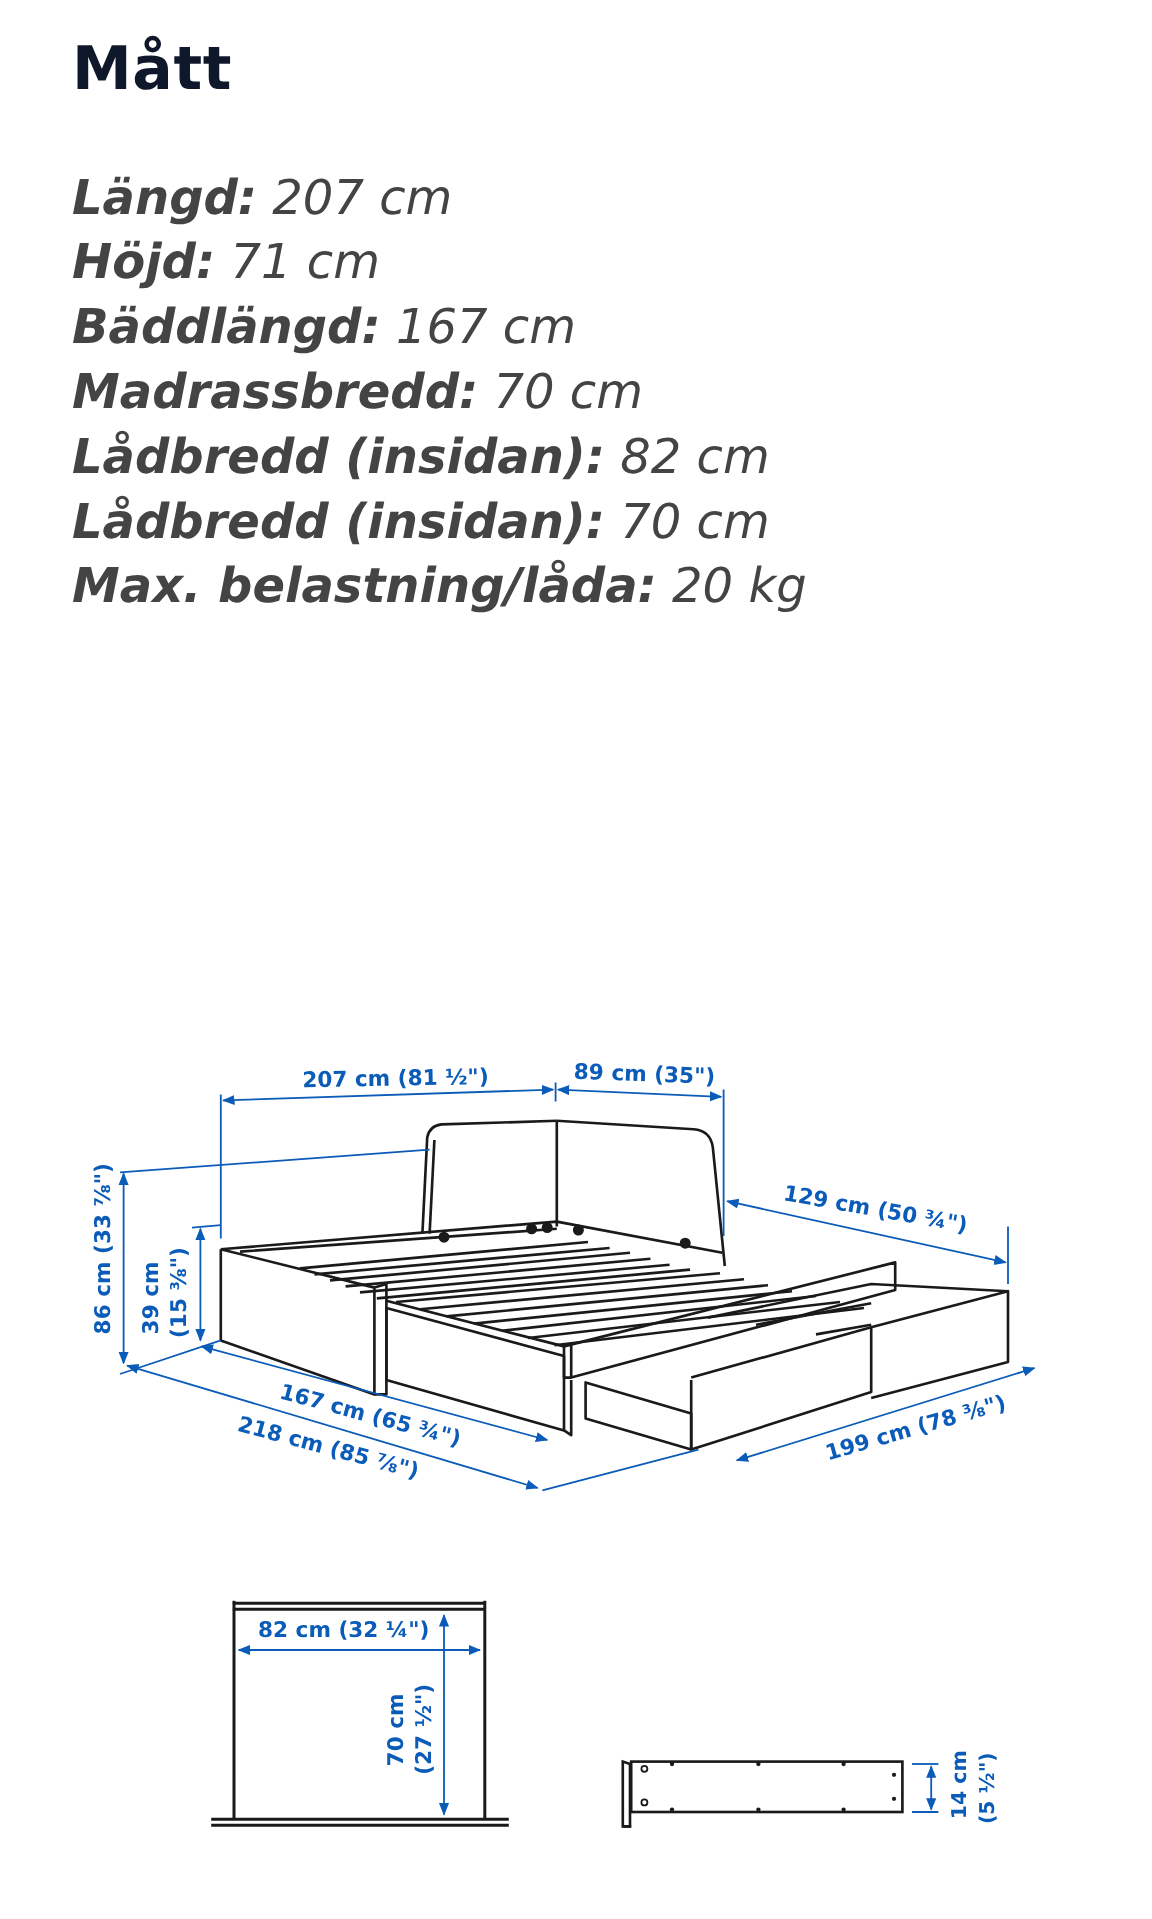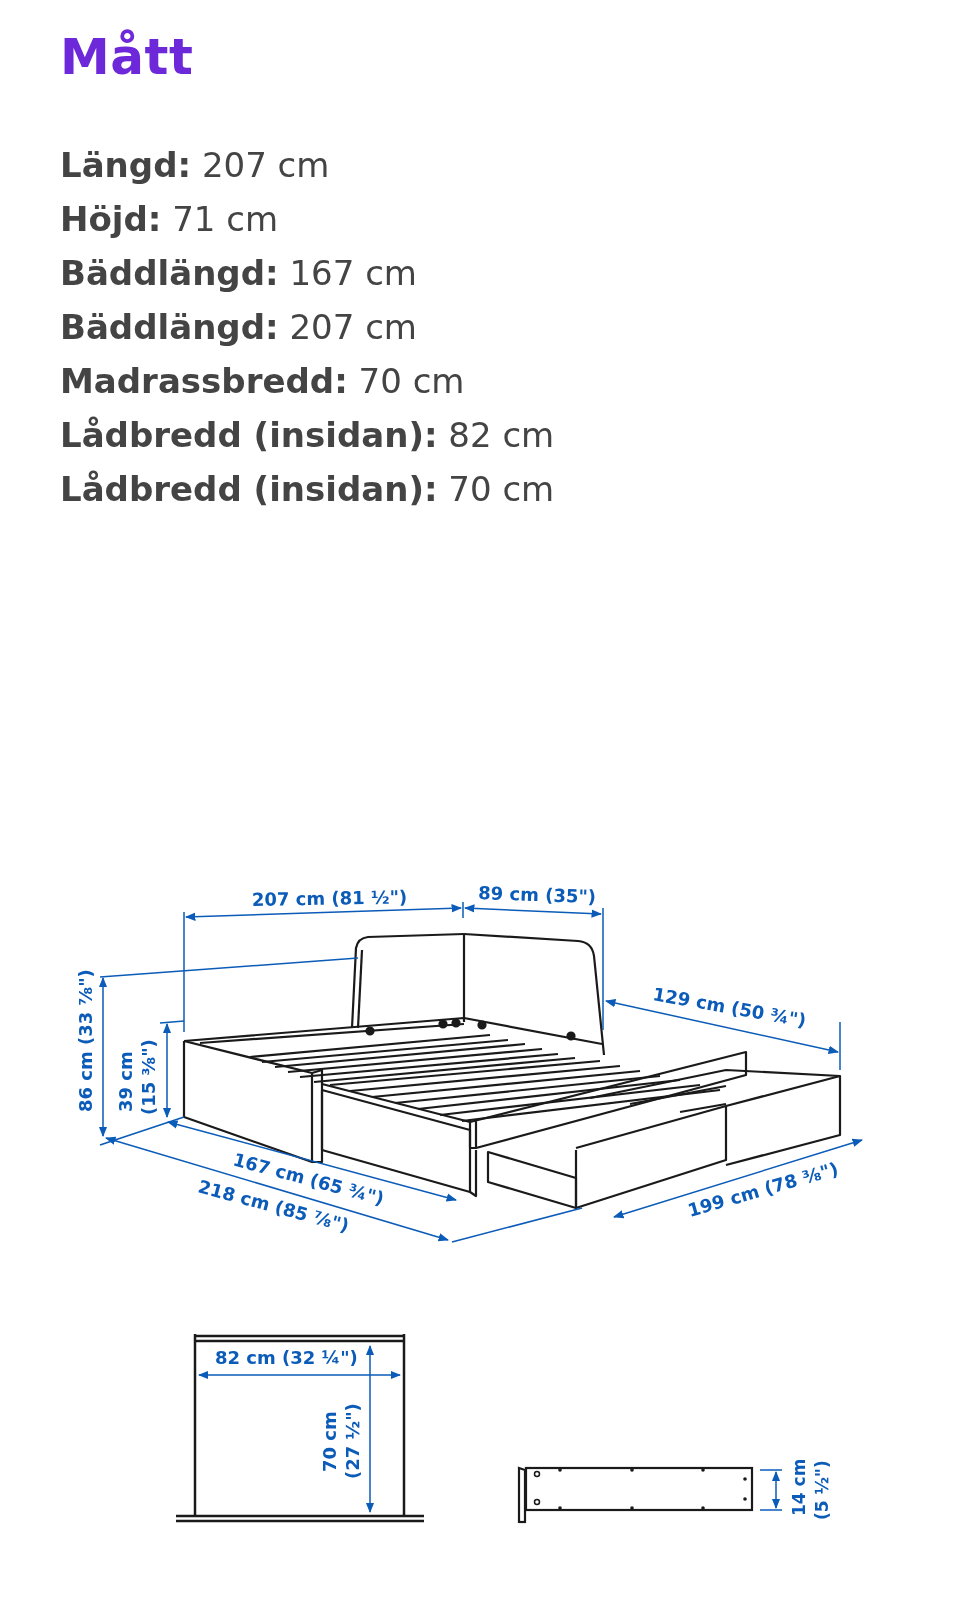--- a/index.html
+++ b/index.html
@@ -1,37 +1,37 @@
 <!DOCTYPE html>
 <html><head>
 <meta charset="utf-8">
 <style>
   html, body { margin:0; padding:0; background:#ffffff; }
   body { width:960px; height:1599px; position:relative; overflow:hidden; font-family:"DejaVu Sans", sans-serif; color:#3a3a3a; }
-  .title { position:absolute; left:60px; top:28px; font-size:50px; font-weight:bold; color:#6d28d9; letter-spacing:0.5px; margin:0; }
+  .title { position:absolute; left:60px; top:28px; font-size:50px; font-weight:bold; color:#0f172a; letter-spacing:0.5px; margin:0; }
   .specs { position:absolute; left:60px; top:142px; margin:0; padding:0; list-style:none; }
-  .specs li { height:54px; font-size:34px; line-height:46px; color:#3d3d3d; white-space:nowrap; }
+  .specs li { height:54px; font-size:40px; line-height:46px; color:#3d3d3d; white-space:nowrap;font-style:italic; }
   .specs .lbl { font-weight:bold; color:#444; }
   .specs .val { font-weight:normal; color:#444; }
   .diagram { position:absolute; left:0; top:860px; width:960px; height:739px; }
   svg text { font-family:"DejaVu Sans", sans-serif; font-weight:bold; fill:#0b5bb8; }
 </style>
 </head>
 <body>
 
 <h1 class="title">Mått</h1>
 
 <ul class="specs">
   <li><span class="lbl">Längd:</span> <span class="val">207 cm</span></li>
   <li><span class="lbl">Höjd:</span> <span class="val">71 cm</span></li>
   <li><span class="lbl">Bäddlängd:</span> <span class="val">167 cm</span></li>
-  <li><span class="lbl">Bäddlängd:</span> <span class="val">207 cm</span></li>
   <li><span class="lbl">Madrassbredd:</span> <span class="val">70 cm</span></li>
   <li><span class="lbl">Lådbredd (insidan):</span> <span class="val">82 cm</span></li>
   <li><span class="lbl">Lådbredd (insidan):</span> <span class="val">70 cm</span></li>
+  <li><span class="lbl">Max. belastning/låda:</span> <span class="val">20 kg</span></li>
 </ul>
 
 <div class="diagram">
 <svg width="960" height="739" viewBox="0 860 960 739" xmlns="http://www.w3.org/2000/svg">
   <defs>
     <marker id="ar" viewBox="0 0 10 10" refX="9" refY="5" markerWidth="7" markerHeight="7" orient="auto-start-reverse">
       <path d="M0,1 L10,5 L0,9 z" fill="#0b5bb8"></path>
     </marker>
   </defs>
 

